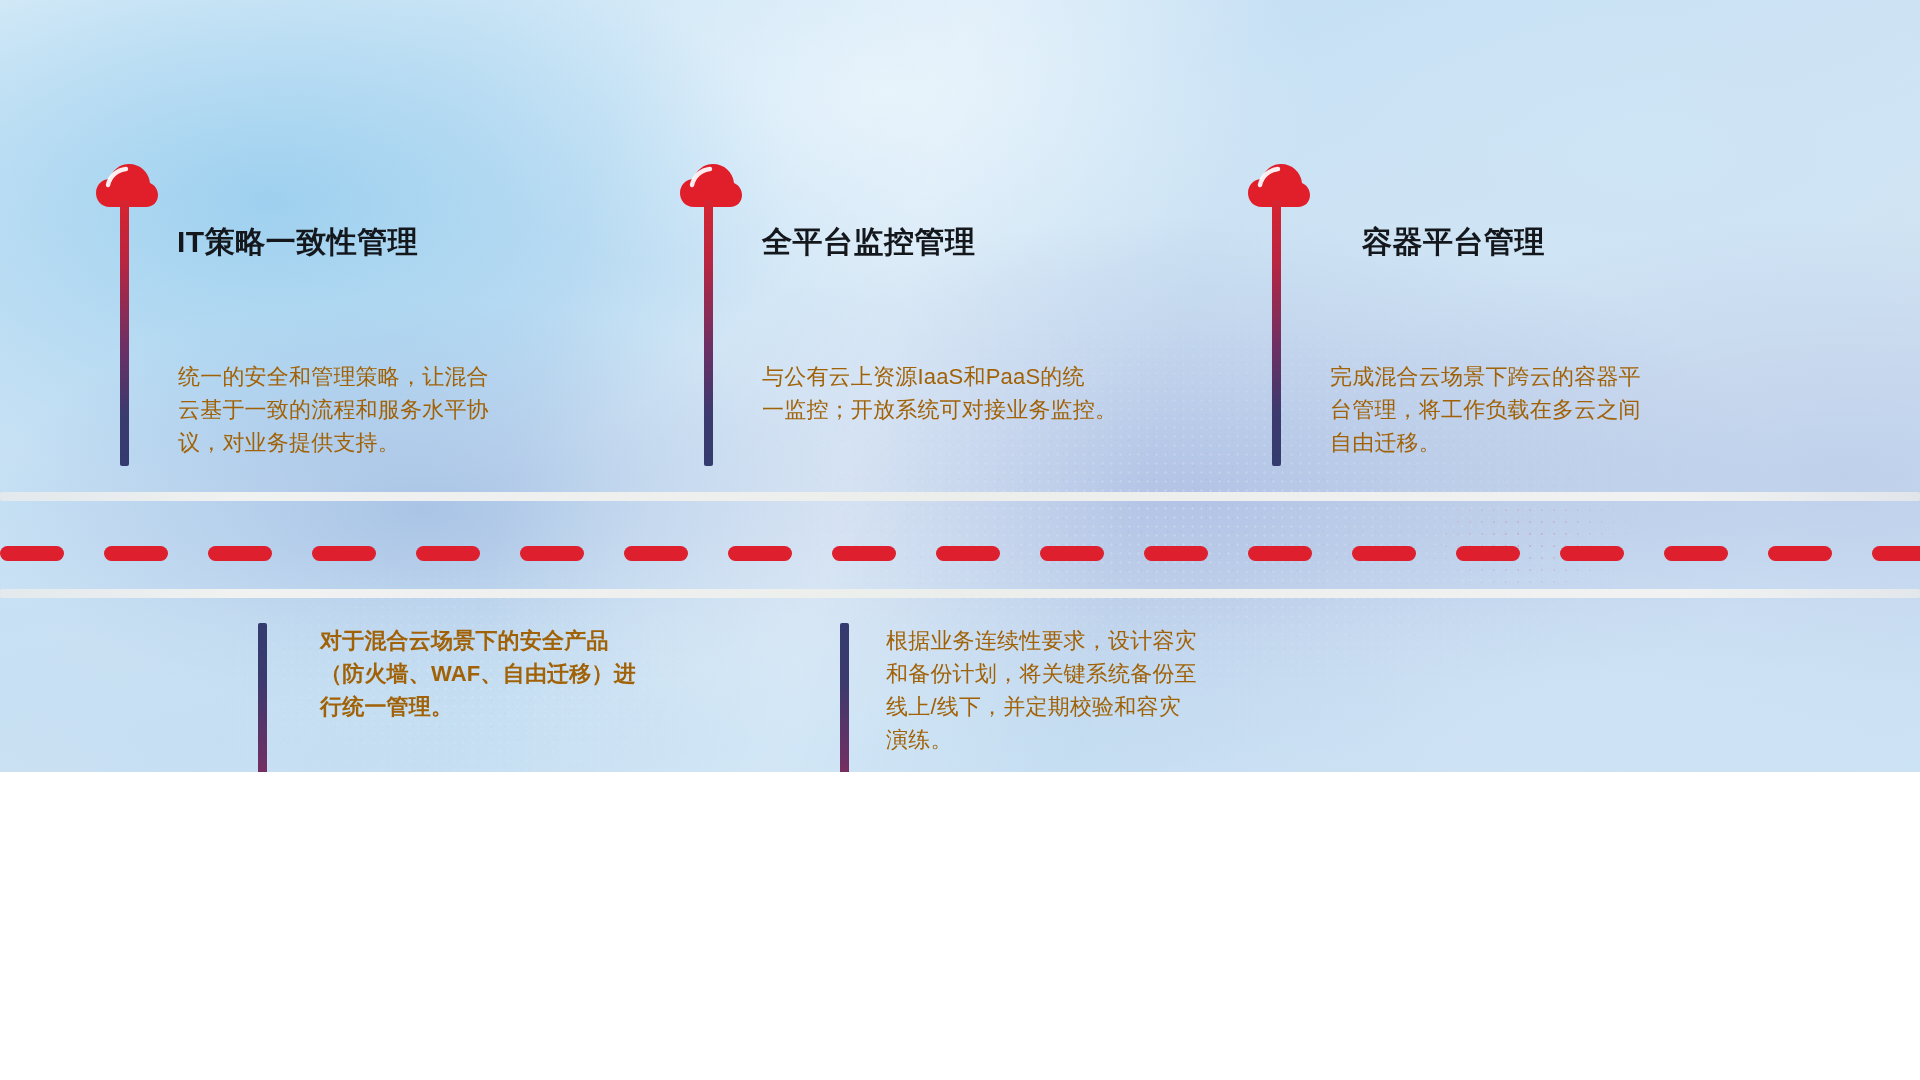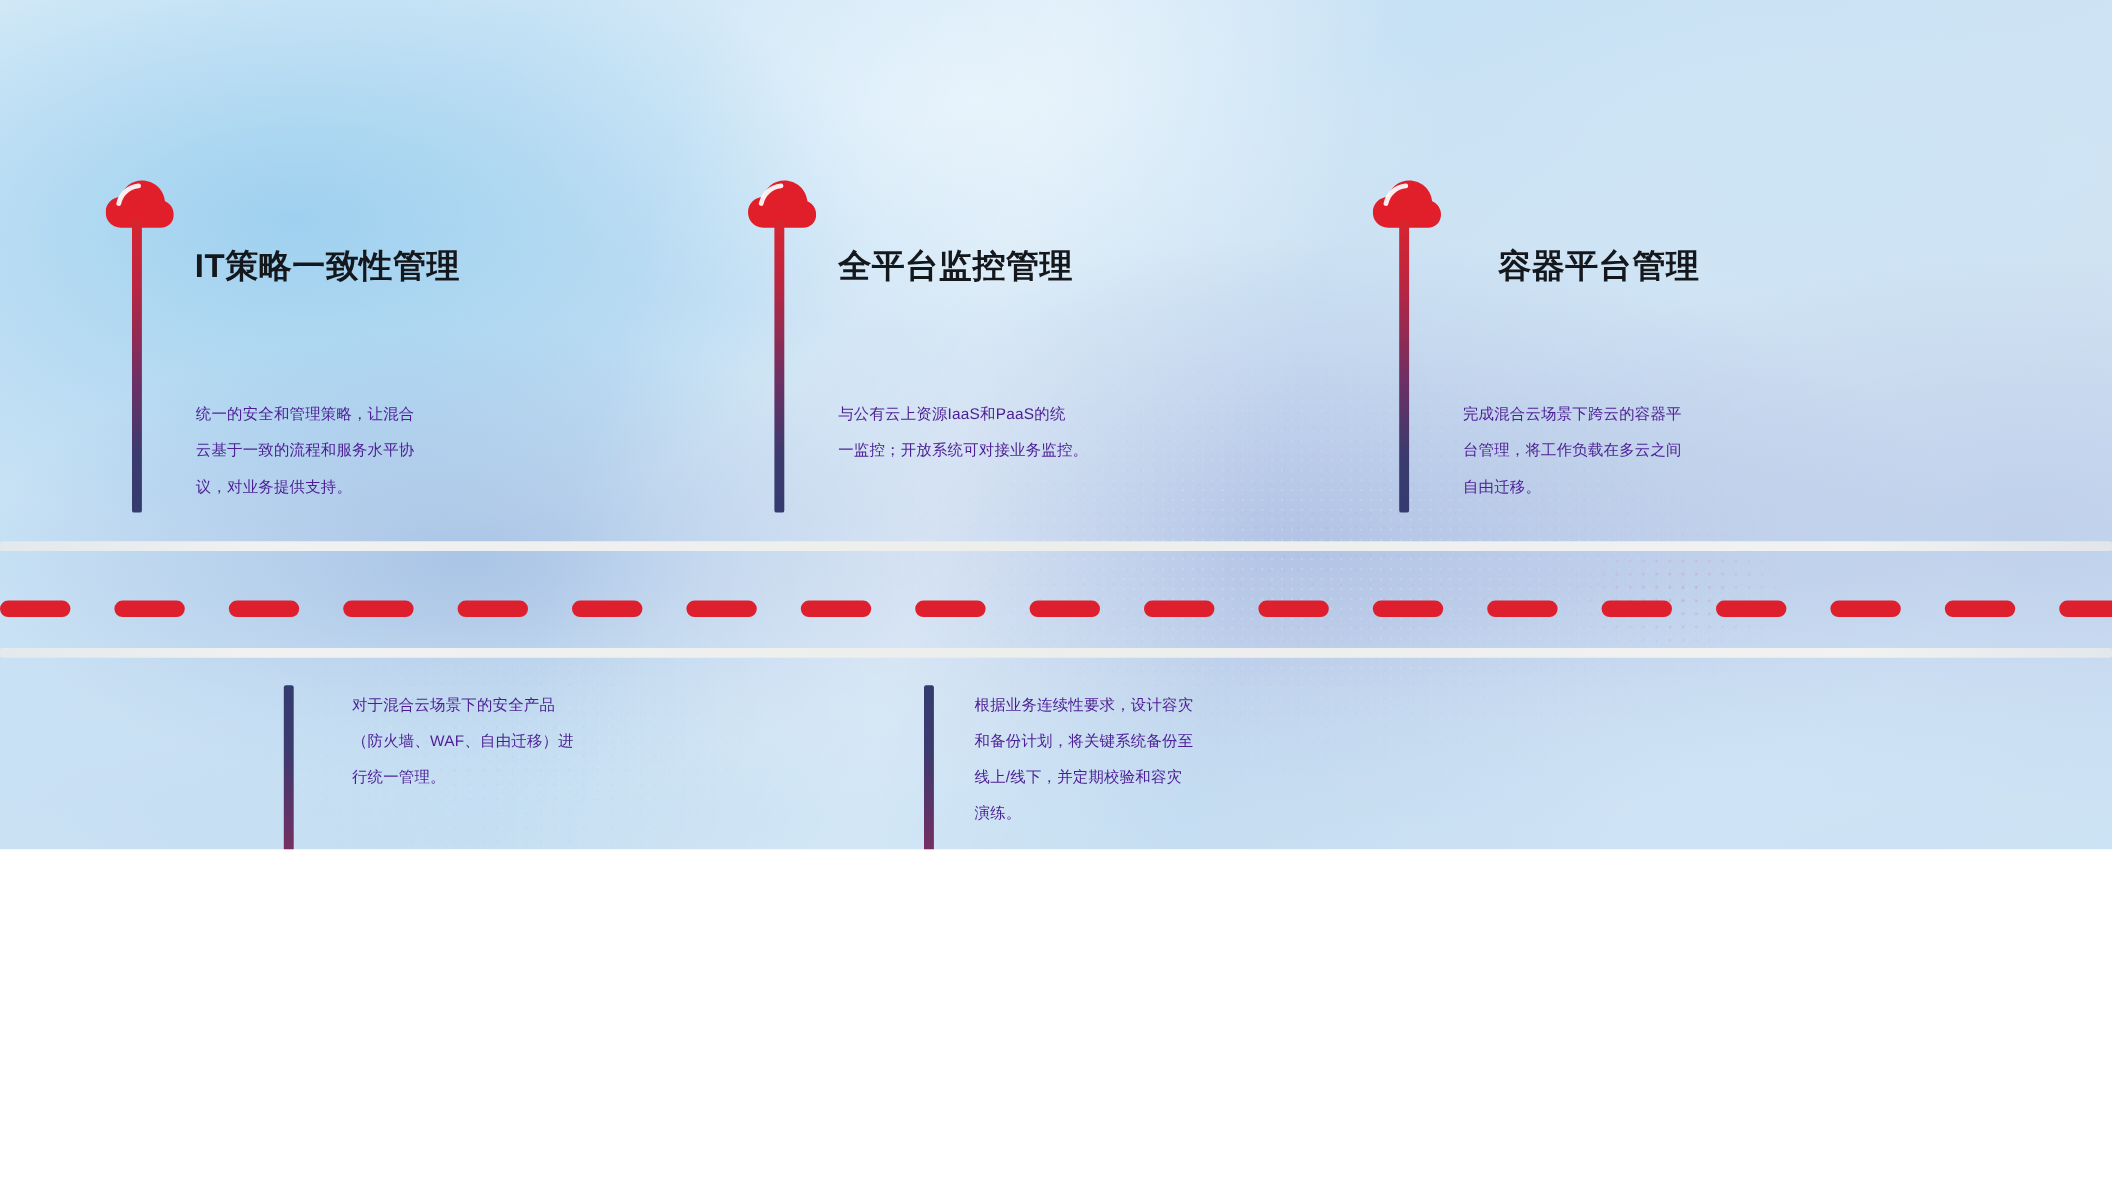--- a/index.html
+++ b/index.html
@@ -145,23 +145,23 @@
     position: absolute;
     font-size: 30px;
     font-weight: bold;
     color: #14171c;
     white-space: nowrap;
     letter-spacing: 0.5px;
   }
 
   .card-body {
     position: absolute;
-    font-size: 14px;
+    font-size: 22px;
     line-height: 33px;
-    color: #4c1d95;
+    color: #a16207;
     letter-spacing: 0.2px;
   }
 
   .card-body p { margin: 0; }
 </style>
 </head>
 <body>
 
 <div id="stage">
 
@@ -234,21 +234,21 @@
     <div class="bar bar-top" style="left:62px;top:200px;height:266px;"></div>
     <div class="card-title" style="left:120px;top:222px;margin-left:32px;">容器平台管理</div>
     <div class="card-body" style="left:120px;top:360px;width:440px;">
       <p>完成混合云场景下跨云的容器平</p>
       <p>台管理，将工作负载在多云之间</p>
       <p>自由迁移。</p>
     </div>
   </div>
 
   <div class="card" style="left:0;top:589px;width:740px;height:400px;">
-    <div class="card-body" style="left:320px;top:35px;width:430px;">
+    <div class="card-body" style="left:320px;top:35px;width:430px;font-weight:bold;">
       <p>对于混合云场景下的安全产品</p>
       <p>（防火墙、WAF、自由迁移）进</p>
       <p>行统一管理。</p>
     </div>
     <div class="bar bar-bottom" style="left:258px;top:34px;height:266px;"></div>
     <div class="card-title" style="left:320px;top:235px;">统一的安全管控</div>
     <svg class="cloud" style="left:232px;top:303px;" viewBox="0 0 62 46">
       <path d="M14 44 C5 44 0 37 0 30 C0 22 6 16 14 16 C16 7 24 1 33 1 C44 1 53 9 54 20 C59 22 62 27 62 32 C62 39 57 44 50 44 Z" fill="#e01f2a"></path>
       <path d="M12 22 C14 13 21 7 30 6" stroke="#ffffff" stroke-width="4.4" stroke-linecap="round" fill="none" opacity="0.92"></path>
     </svg>

